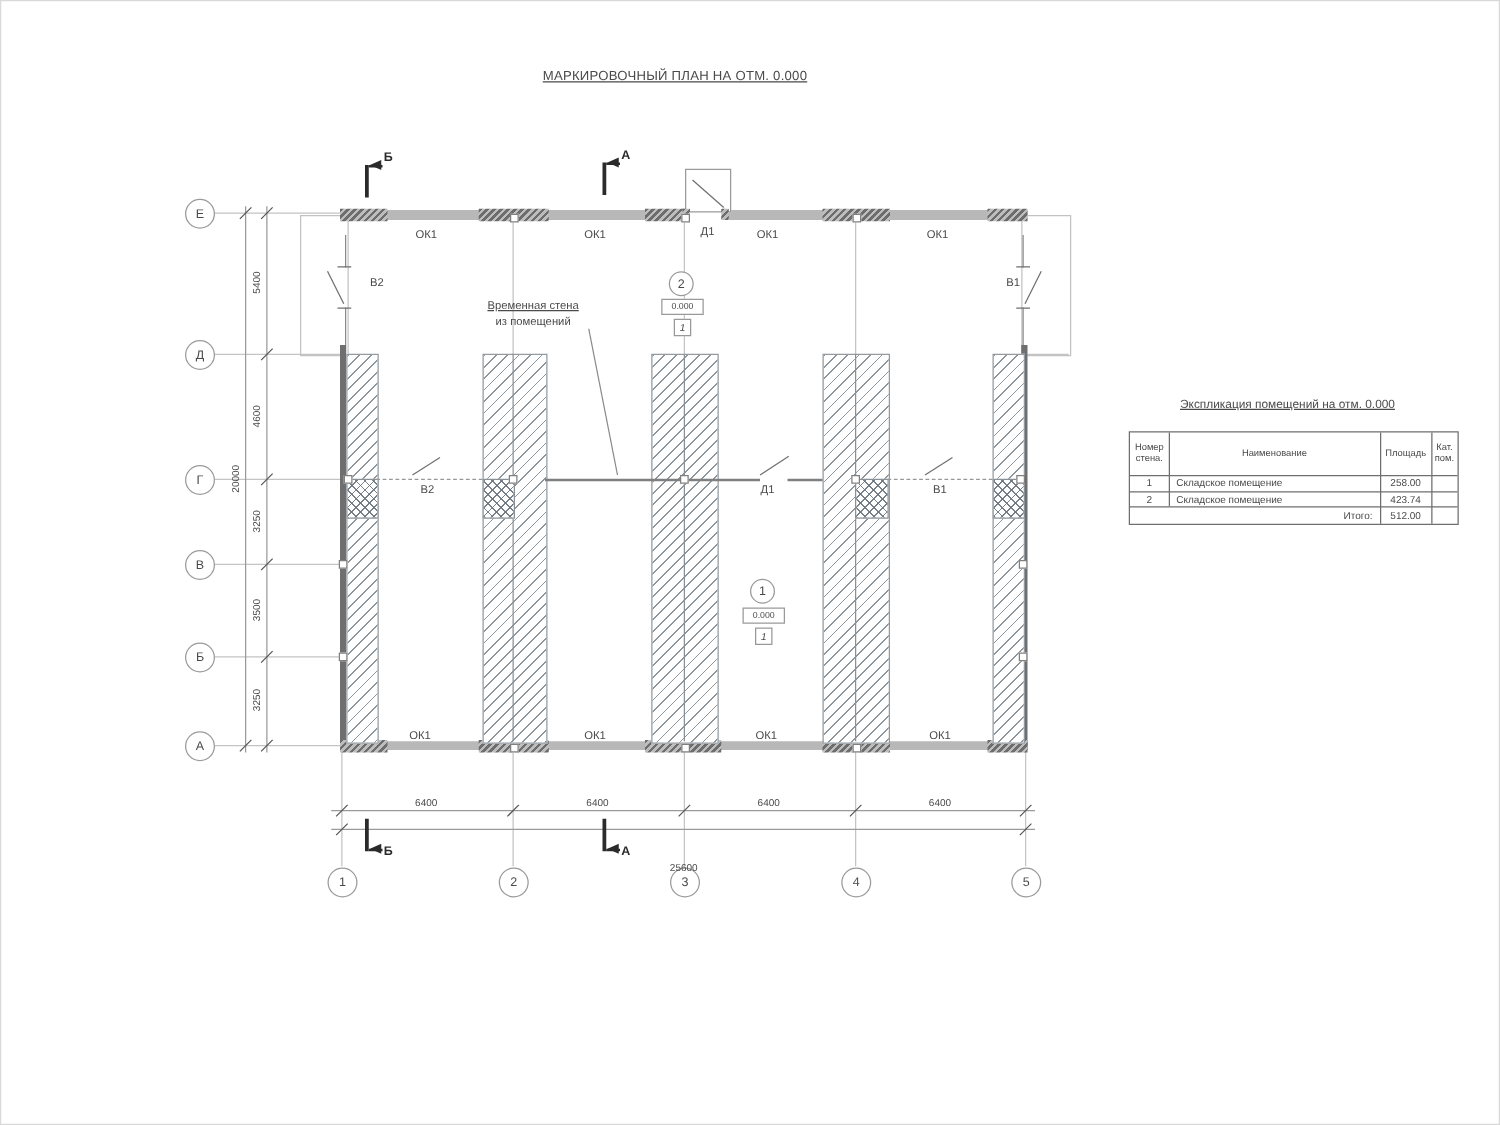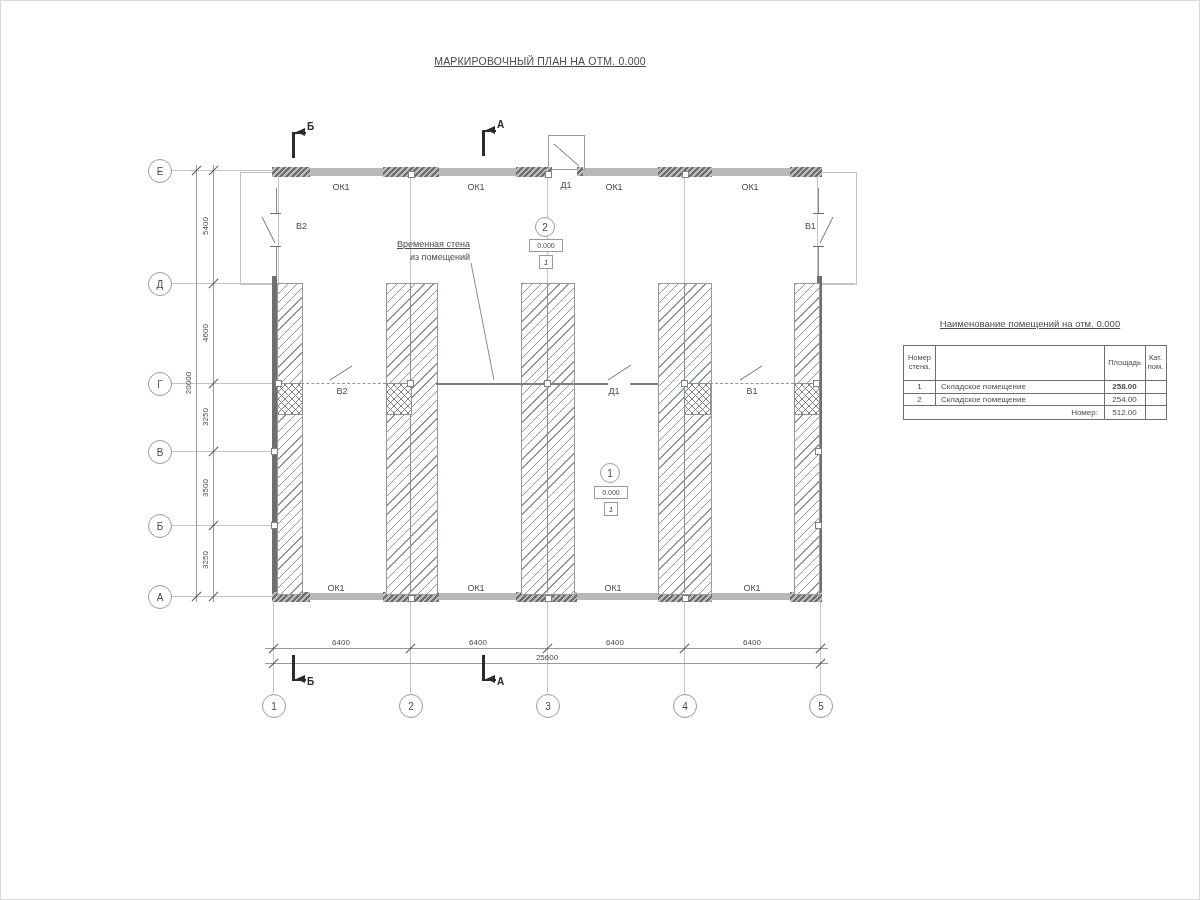--- a/index.html
+++ b/index.html
@@ -31,21 +31,21 @@
   .sb{position:absolute;width:3px;background:#2b2b2b;}
   .al{position:absolute;height:1.5px;background:#2b2b2b;}
   .ar{position:absolute;width:0;height:0;border-top:4px solid transparent;
       border-bottom:4px solid transparent;border-right:9px solid #2b2b2b;}
   .sl{position:absolute;font-size:10px;font-weight:600;color:#2b2b2b;}
   .lv{position:absolute;border:1px solid #999;background:#fff;font-size:7px;color:#4a4a4a;
       display:flex;align-items:center;justify-content:center;}
   .outl{position:absolute;border:1px solid #c2c2c2;background:transparent;}
   .title{position:absolute;left:400px;top:55px;width:280px;text-align:center;font-size:10.5px;
          color:#4a4a4a;text-decoration:underline;letter-spacing:.2px;}
-  .anno{position:absolute;left:383px;top:238px;width:87px;text-align:right;font-size:9px;
+  .anno{position:absolute;left:383px;top:238px;width:87px;text-align:center;font-size:9px;
         color:#4a4a4a;line-height:13px;}
   .anno .u{text-decoration:underline;}
   
   #tbl{position:absolute;left:903px;top:345px;width:262px;height:73px;border:1.5px solid #6f6f6f;}
   .tl{position:absolute;background:#6f6f6f;}
   .tt{position:absolute;font-size:8px;color:#4a4a4a;display:flex;align-items:center;}
   .tth{font-size:7.5px;line-height:1.15;text-align:center;justify-content:center;}
   .ttitle{position:absolute;left:930px;top:318px;width:200px;text-align:center;font-size:9.5px;
           color:#4a4a4a;text-decoration:underline;}
   svg.ov{position:absolute;left:0;top:0;pointer-events:none;}
@@ -129,21 +129,21 @@
   <div class="tk" style="left:404px;top:648px;"></div>
   <div class="tk" style="left:541px;top:648px;"></div>
   <div class="tk" style="left:678px;top:648px;"></div>
   <div class="tk" style="left:814px;top:648px;"></div>
   <div class="tk" style="left:267px;top:663px;"></div>
   <div class="tk" style="left:814px;top:663px;"></div>
   <div class="hd" style="left:311px;top:638px;width:60px;">6400</div>
   <div class="hd" style="left:448px;top:638px;width:60px;">6400</div>
   <div class="hd" style="left:585px;top:638px;width:60px;">6400</div>
   <div class="hd" style="left:722px;top:638px;width:60px;">6400</div>
-  <div class="hd" style="left:517px;top:653px;width:60px;">25600</div>
+  <div class="hd" style="left:517px;top:690px;width:60px;">25600</div>
 
   <div class="sb" style="left:292px;top:132px;height:26px;"></div>
   <div class="al" style="left:295px;top:132px;width:11px;"></div>
   <div class="ar" style="left:296px;top:128px;"></div>
   <div class="sl" style="left:307px;top:121px;">Б</div>
   <div class="sb" style="left:482px;top:130px;height:26px;"></div>
   <div class="al" style="left:485px;top:130px;width:11px;"></div>
   <div class="ar" style="left:486px;top:126px;"></div>
   <div class="sl" style="left:497px;top:119px;">А</div>
 
@@ -260,34 +260,35 @@
     </div>
   <div class="lv" style="left:529px;top:239px;width:32px;height:11px;">0.000</div>
   <div class="lv" style="left:539px;top:255px;width:12px;height:12px;font-style:italic;font-size:8px;">1</div>
 
   <div class="ax" style="left:600px;top:463px;width:18px;height:18px;">
       <span>1</span>
     </div>
   <div class="lv" style="left:594px;top:486px;width:32px;height:11px;">0.000</div>
   <div class="lv" style="left:604px;top:502px;width:12px;height:12px;font-style:italic;font-size:8px;">1</div>
 
-  <div class="ttitle">Наименование помещений на отм. 0.000</div>
+  <div class="ttitle">Экспликация помещений на отм. 0.000</div>
   <div id="tbl">
     <div class="tl" style="left:31px;top:0;width:1px;height:59px;"></div>
     <div class="tl" style="left:200px;top:0;width:1px;height:73px;"></div>
     <div class="tl" style="left:241px;top:0;width:1px;height:73px;"></div>
     <div class="tl" style="left:0;top:34px;width:262px;height:1px;"></div>
     <div class="tl" style="left:0;top:47px;width:262px;height:1px;"></div>
     <div class="tl" style="left:0;top:59px;width:262px;height:1px;"></div>
     <div class="tt tth" style="left:0;top:0;width:31px;height:34px;">Номер стена.</div>
+    <div class="tt tth" style="left:31px;top:0;width:169px;height:34px;">Наименование</div>
     <div class="tt tth" style="left:200px;top:0;width:41px;height:34px;">Площадь</div>
     <div class="tt tth" style="left:241px;top:0;width:21px;height:34px;">Кат. пом.</div>
     <div class="tt" style="left:0;top:34px;width:31px;height:13px;justify-content:center;">1</div>
     <div class="tt" style="left:37px;top:34px;width:160px;height:13px;">Складское помещение</div>
-    <div class="tt" style="left:200px;top:34px;width:41px;height:13px;justify-content:center;font-weight:bold;">258.00</div>
+    <div class="tt" style="left:200px;top:34px;width:41px;height:13px;justify-content:center;">258.00</div>
     <div class="tt" style="left:0;top:47px;width:31px;height:12px;justify-content:center;">2</div>
     <div class="tt" style="left:37px;top:47px;width:160px;height:12px;">Складское помещение</div>
-    <div class="tt" style="left:200px;top:47px;width:41px;height:12px;justify-content:center;">254.00</div>
-    <div class="tt" style="left:0;top:59px;width:194px;height:14px;justify-content:flex-end;">Номер:</div>
+    <div class="tt" style="left:200px;top:47px;width:41px;height:12px;justify-content:center;">423.74</div>
+    <div class="tt" style="left:0;top:59px;width:194px;height:14px;justify-content:flex-end;">Итого:</div>
     <div class="tt" style="left:200px;top:59px;width:41px;height:14px;justify-content:center;">512.00</div>
   </div>
 
 </div>
 
 </body></html>

